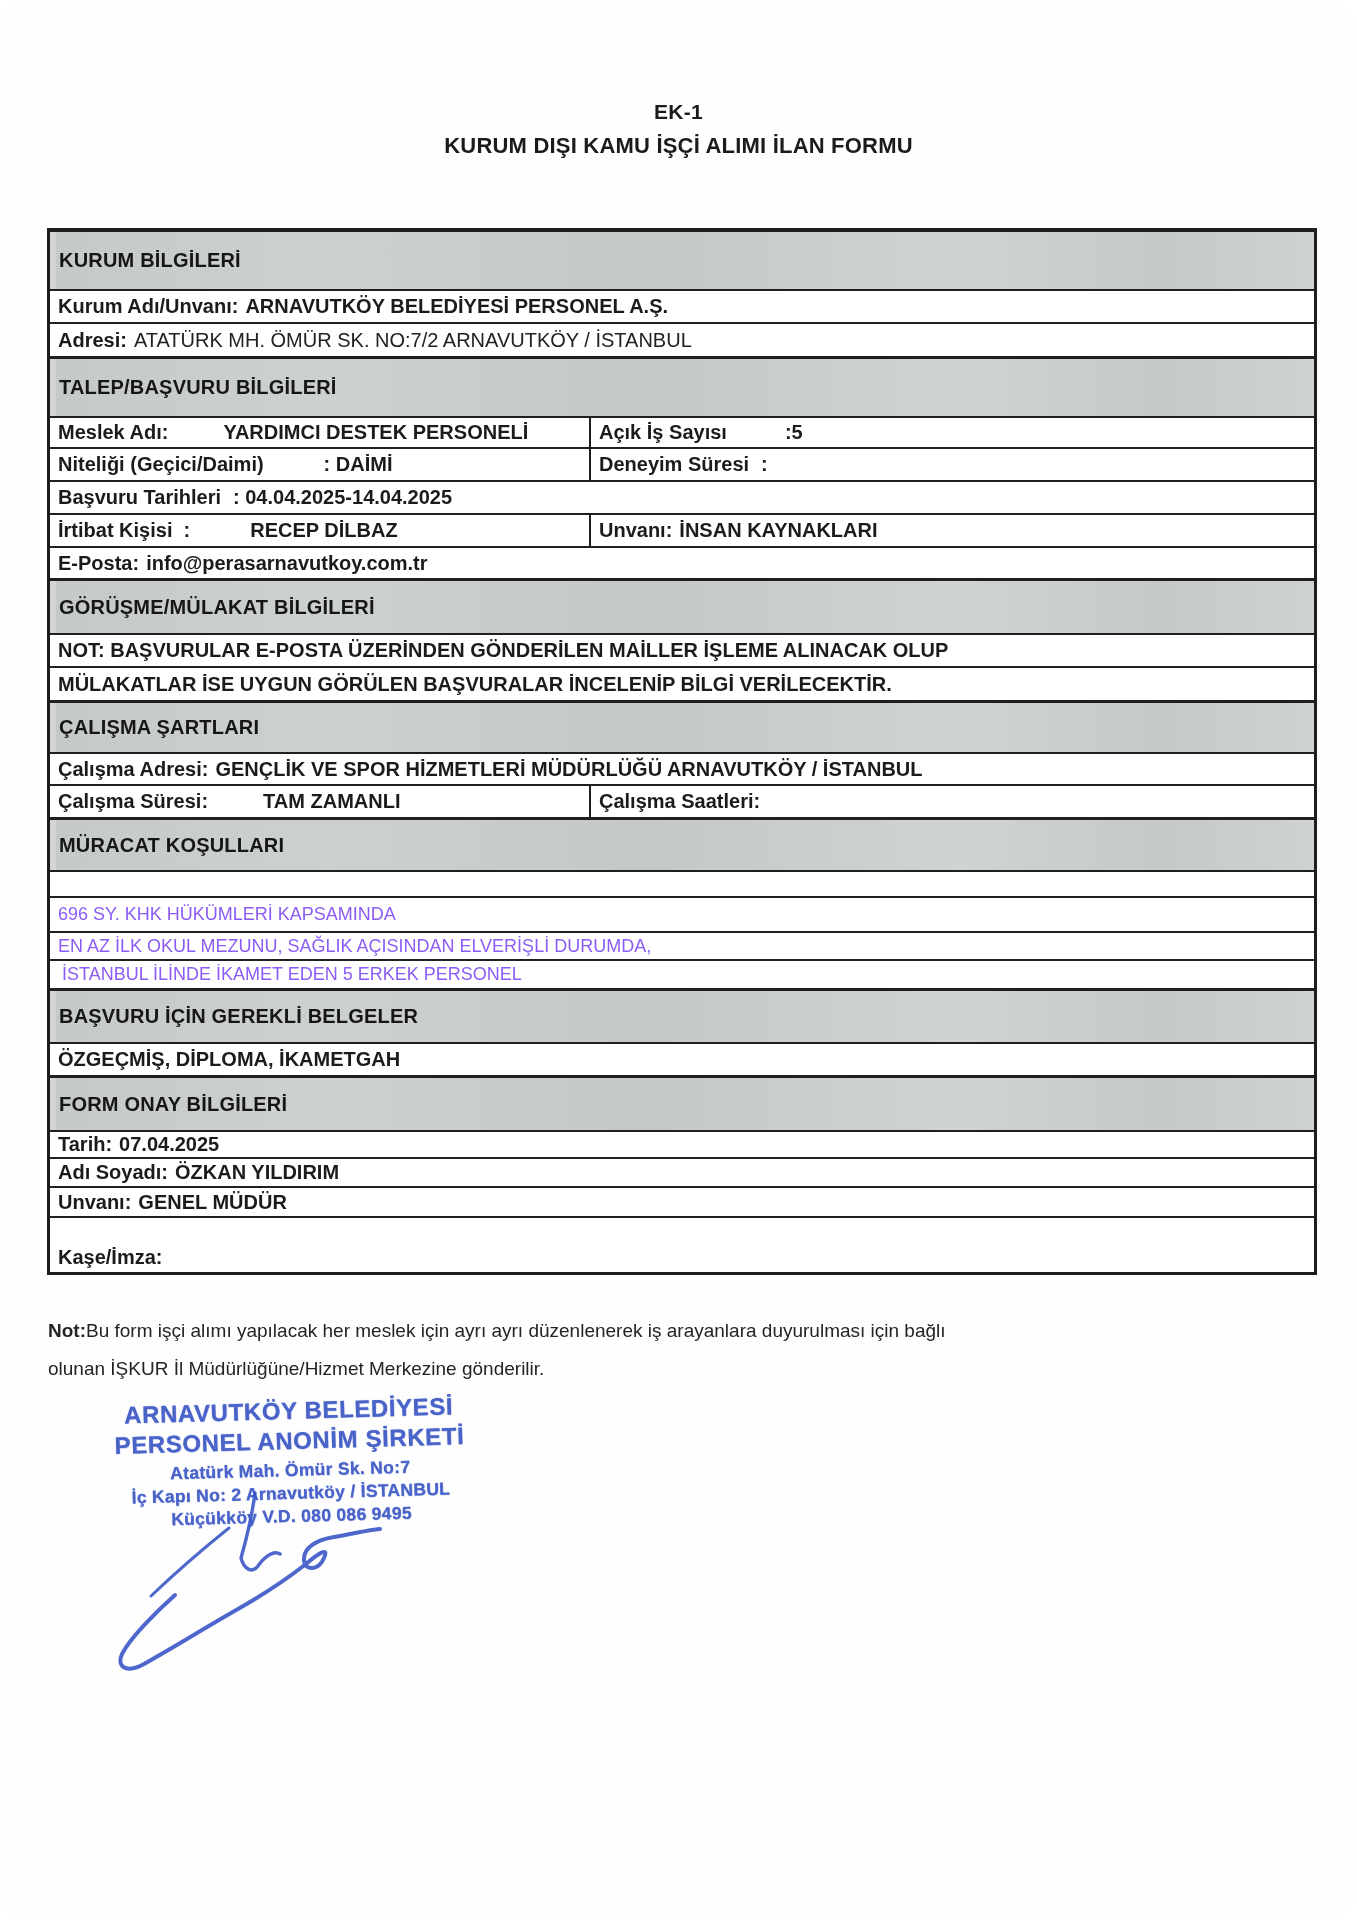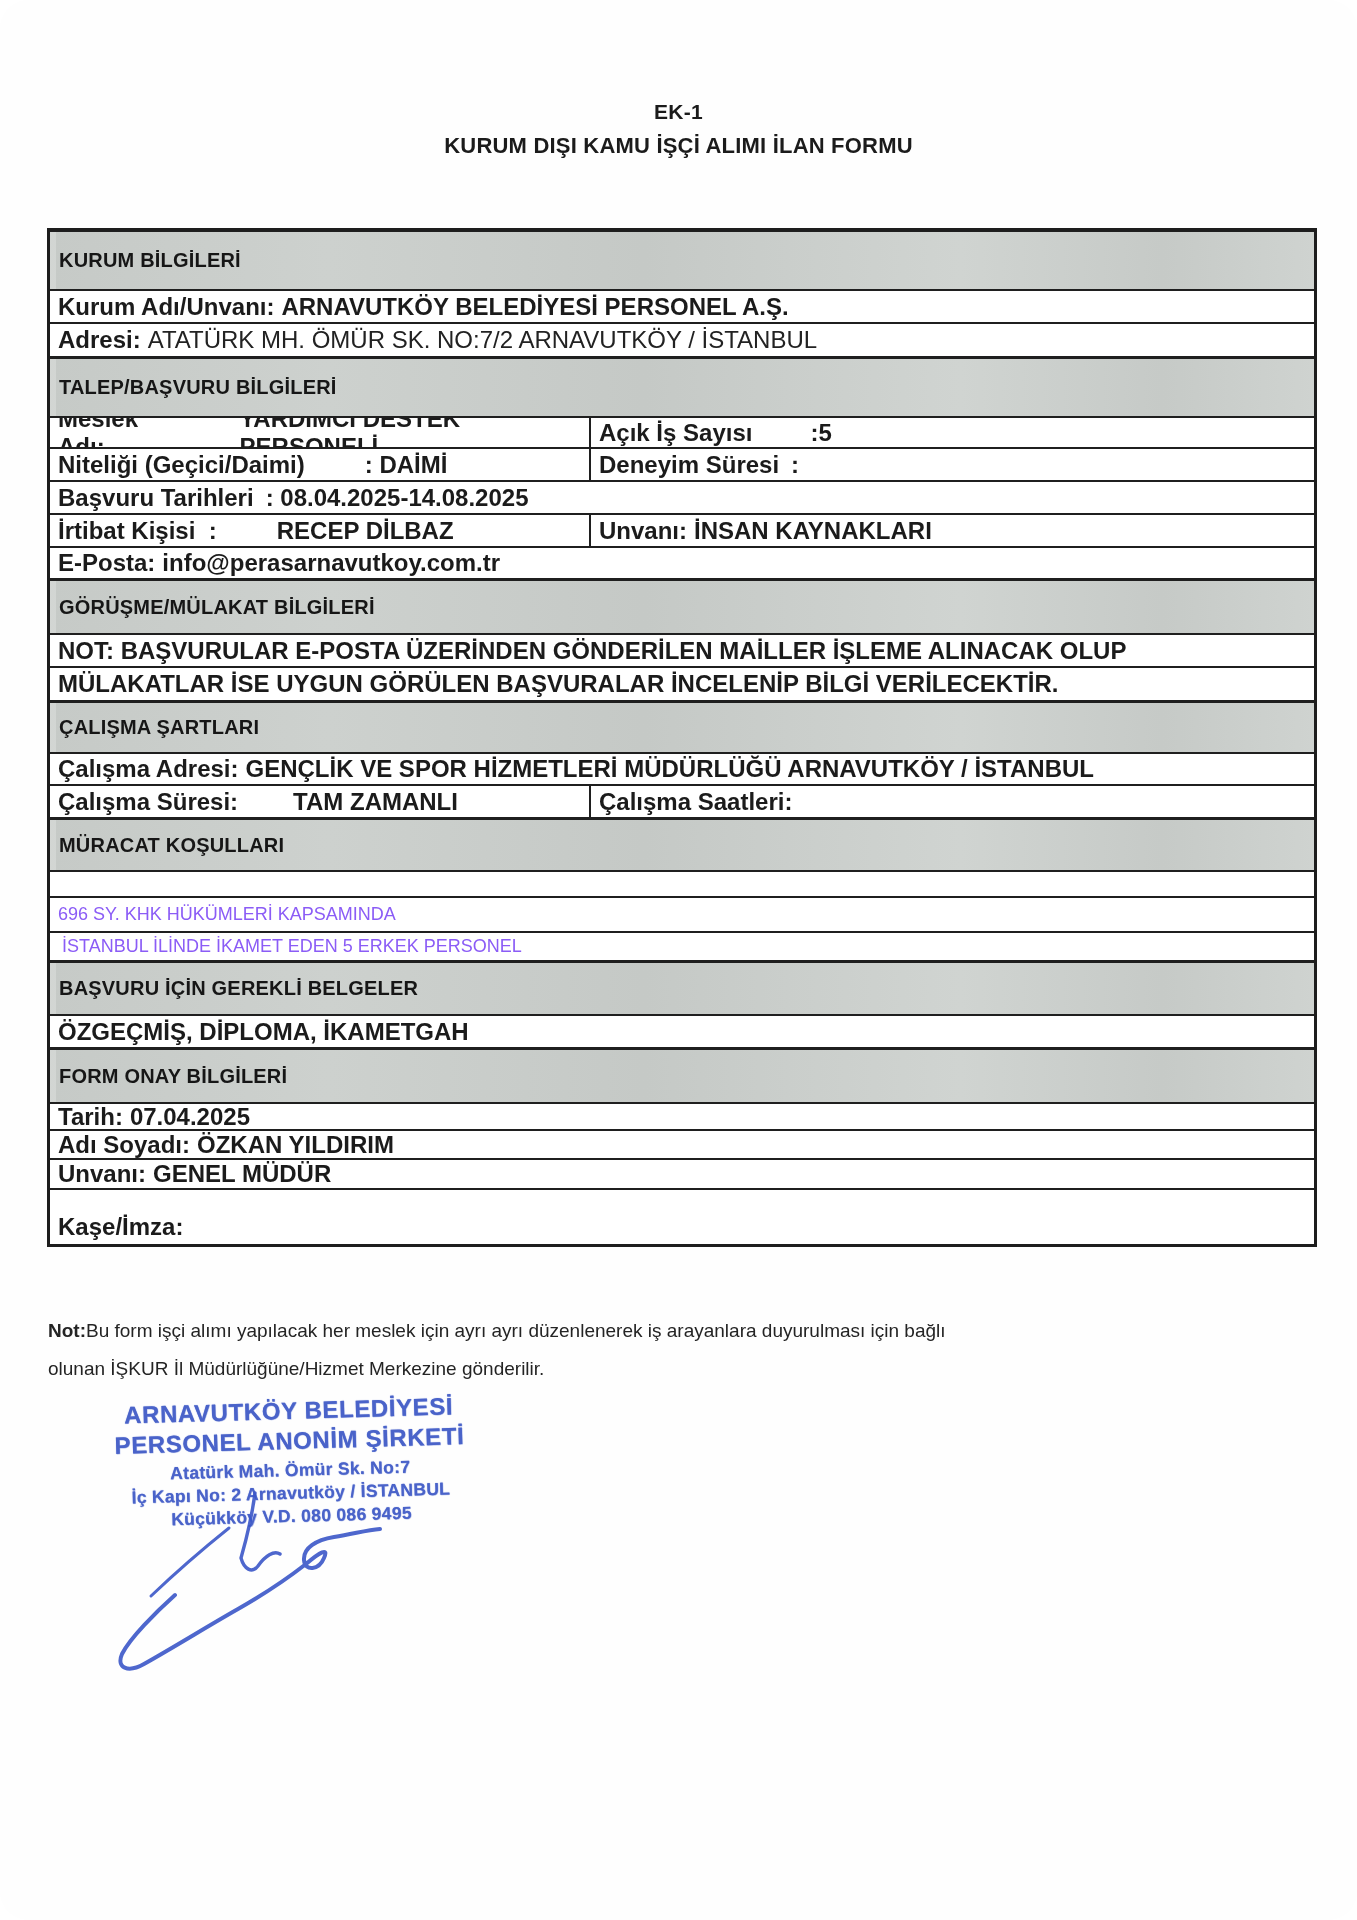--- a/index.html
+++ b/index.html
@@ -23,21 +23,21 @@
   .tr:last-child{border-bottom:none;}
   .sec{
     background:
       linear-gradient(90deg, rgba(255,255,255,.22) 0 6px, rgba(0,0,0,0) 6px 40px),
       linear-gradient(90deg,#c6cac7 0%,#cdd1ce 22%,#c5c9c6 47%,#d0d4d1 72%,#c6cac7 88%,#cfd3d0 100%);
     background-color:var(--section_bg,#c9cdca);
     border-top:1px solid #1f1f1f;
   }
   .sec-t{font-size:20px;font-weight:bold;padding-left:9px;letter-spacing:.2px;color:#161616;}
   .f{padding-left:8px;}
-  .lbl,.val{font-size:24px;font-weight:bold;white-space:pre-wrap;}
+  .lbl,.val{font-size:20px;font-weight:bold;white-space:pre-wrap;}
   .val{margin-left:7px;}
   .rg{font-weight:400;color:#222;}
   .light{font-weight:400;color:#8b5cf6;font-size:18px;}
   .gap-wide{margin-left:58px;}
   .gap-md{margin-left:12px;}
   .cols{padding-left:0;}
   .cell{box-sizing:border-box;display:flex;align-items:center;height:100%;}
   .c1{width:541px;border-right:2px solid #1f1f1f;padding-left:8px;gap:48px;}
   .c2{flex:1;padding-left:8px;}
   .bottom-align{align-items:flex-end;padding-bottom:3px;}
@@ -101,21 +101,21 @@
         <span class="lbl">Niteliği (Geçici/Daimi)</span>
         <span class="val gap-md">: DAİMİ</span>
       </div>
       <div class="cell c2">
         <span class="lbl">Deneyim Süresi</span>
         <span class="val gap-md">:</span>
       </div>
     </div>
     <div class="tr f" style="height:33px">
       <span class="lbl">Başvuru Tarihleri</span>
-      <span class="val gap-md">: 08.04.2025-14.08.2025</span>
+      <span class="val gap-md">: 04.04.2025-14.04.2025</span>
     </div>
     <div class="tr cols" style="height:33px">
       <div class="cell c1">
         <span class="lbl">İrtibat Kişisi  :</span>
         <span class="val gap-md">RECEP DİLBAZ</span>
       </div>
       <div class="cell c2">
         <span class="lbl">Unvanı:</span>
         <span class="val">İNSAN KAYNAKLARI</span>
       </div>
@@ -152,20 +152,23 @@
         <span class="val"></span>
       </div>
     </div>
 
     <div class="tr sec" style="height:53px">
       <span class="sec-t">MÜRACAT KOŞULLARI</span>
     </div>
     <div class="tr f" style="height:26px"></div>
     <div class="tr f" style="height:35px">
       <span class="lbl light">696 SY. KHK HÜKÜMLERİ KAPSAMINDA</span>
+    </div>
+    <div class="tr f" style="height:28px">
+      <span class="lbl light">EN AZ İLK OKUL MEZUNU, SAĞLIK AÇISINDAN ELVERİŞLİ DURUMDA,</span>
     </div>
     <div class="tr f" style="height:29px">
       <span class="lbl light" style="padding-left:4px">İSTANBUL İLİNDE İKAMET EDEN 5 ERKEK PERSONEL</span>
     </div>
 
     <div class="tr sec" style="height:54px">
       <span class="sec-t">BAŞVURU İÇİN GEREKLİ BELGELER</span>
     </div>
     <div class="tr f" style="height:33px">
       <span class="lbl">ÖZGEÇMİŞ, DİPLOMA, İKAMETGAH</span>

